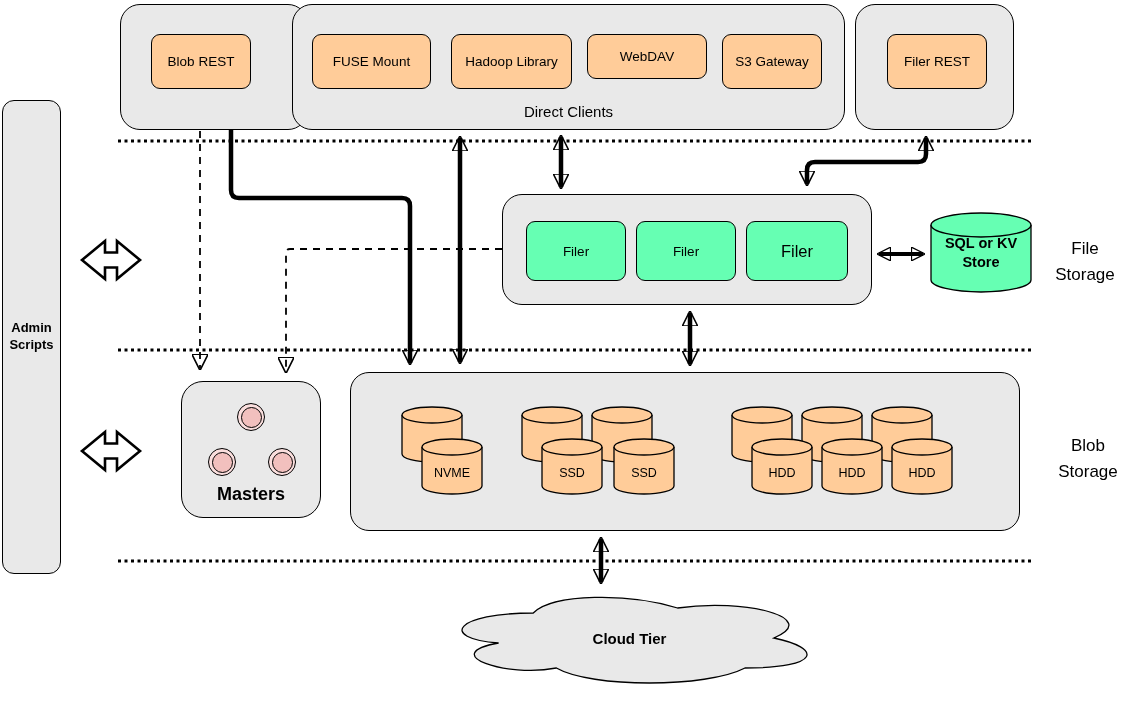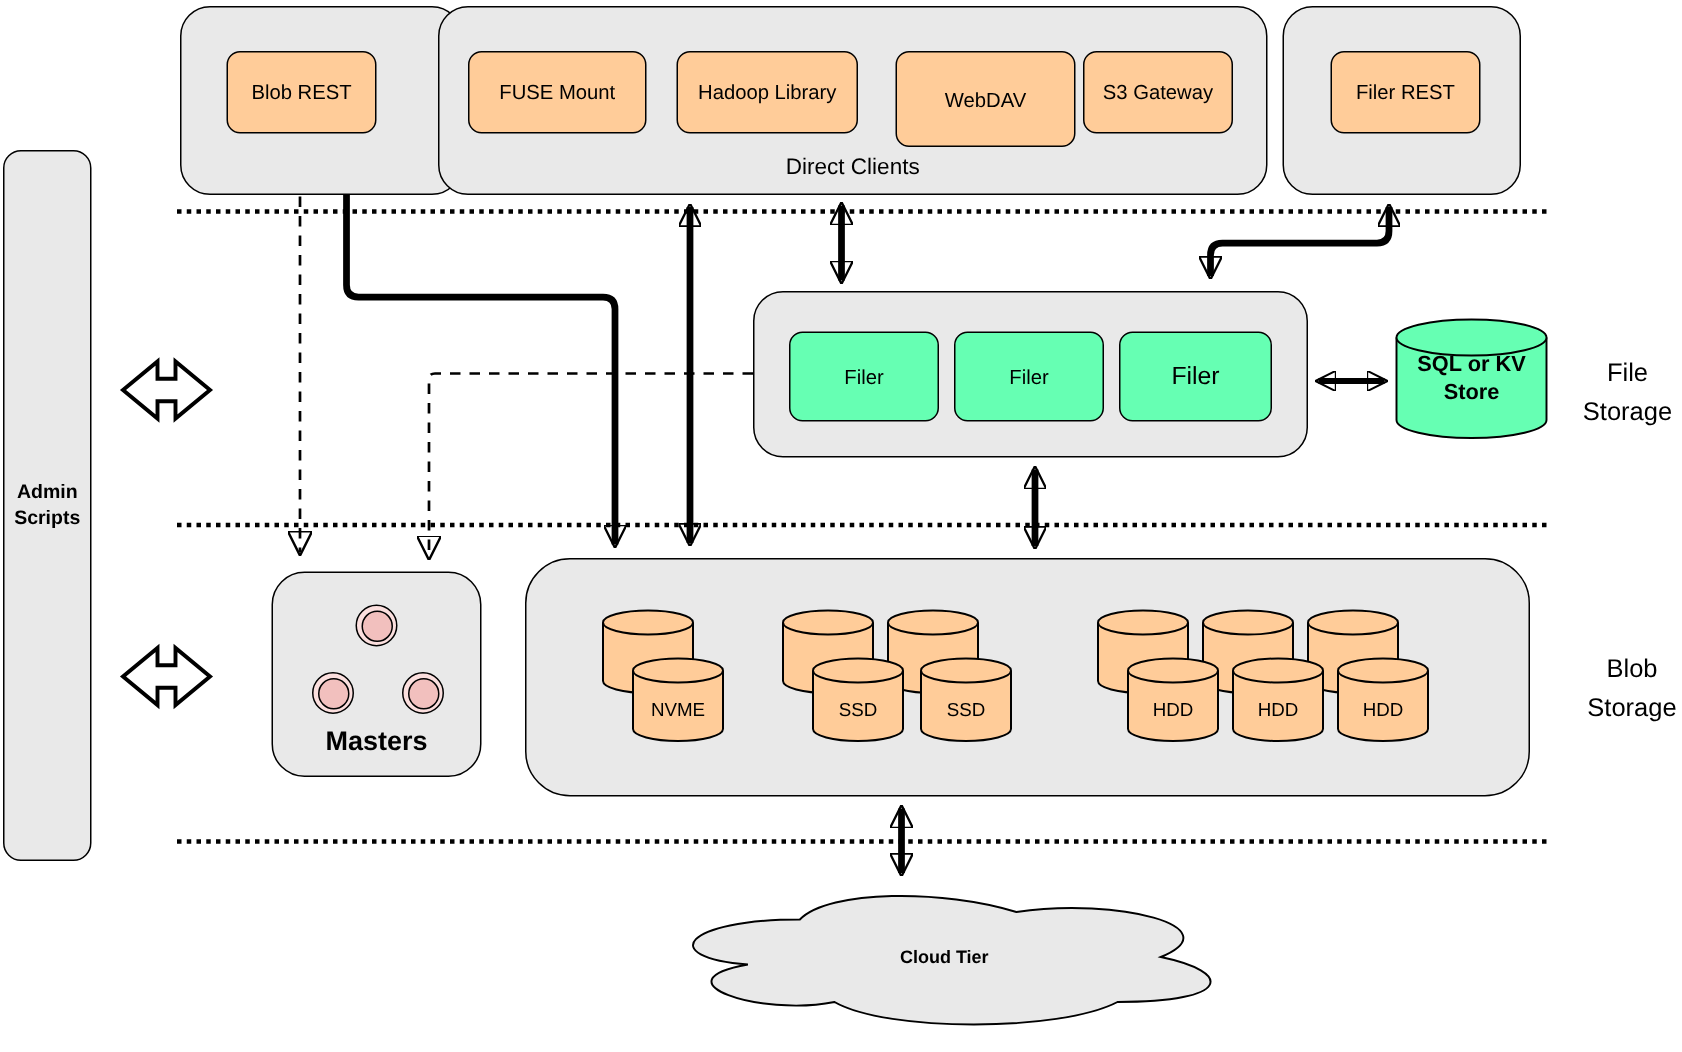--- a/index.html
+++ b/index.html
@@ -27,21 +27,21 @@
                  text-align:center; font-weight:bold; font-size:14.5px; line-height:1.25; padding:0 12px; }
 
   .mnode { position:absolute; width:28px; height:28px; border:1px solid #000; border-radius:50%;
            background:var(--pink_light); display:flex; align-items:center; justify-content:center; }
   .mnode::after { content:""; width:19px; height:19px; border:1px solid #000; border-radius:50%;
                   background:var(--pink); }
 
   .cloud { position:absolute; }
   .cloud svg path { fill:var(--container); stroke:#000; stroke-width:1.3; }
   .cloud-label { position:absolute; inset:0; display:flex; align-items:center; justify-content:center;
-                 font-weight:bold; font-size:12px; }
+                 font-weight:bold; font-size:15px; }
 
   #overlay { position:absolute; left:0; top:0; pointer-events:none; }
   #overlay path, #overlay line { fill:none; stroke:#000; }
 </style>
 </head>
 <body>
 
 <div id="canvas">
 
   <div class="group" style="left:2px;top:100px;width:59px;height:474px;border-radius:12px">
@@ -49,21 +49,21 @@
                 font-weight:bold;font-size:13px;text-align:center;line-height:1.3;padding:0 5px">Admin Scripts</div>
   </div>
 
   <div class="group" style="left:120px;top:4px;width:188px;height:126px;border-radius:20px">
     <div class="node orange" style="left:30px;top:29px;width:100px;height:55px">Blob REST</div>
   </div>
 
   <div class="group" style="left:292px;top:4px;width:553px;height:126px;border-radius:20px">
     <div class="node orange" style="left:158px;top:29px;width:121px;height:55px">Hadoop Library</div>
     <div class="node orange" style="left:19px;top:29px;width:119px;height:55px">FUSE Mount</div>
-    <div class="node orange" style="left:304px;top:29px;width:120px;height:64px">WebDAV</div>
+    <div class="node orange" style="left:294px;top:29px;width:120px;height:45px">WebDAV</div>
     <div class="node orange" style="left:429px;top:29px;width:100px;height:55px">S3 Gateway</div>
     <div class="caption" style="bottom:9px">Direct Clients</div>
   </div>
 
   <div class="group" style="left:855px;top:4px;width:159px;height:126px;border-radius:20px">
     <div class="node orange" style="left:31px;top:29px;width:100px;height:55px">Filer REST</div>
   </div>
 
   <div class="group" style="left:502px;top:194px;width:370px;height:111px;border-radius:20px">
     <div class="node green" style="left:23px;top:26px;width:100px;height:60px">Filer</div>
@@ -81,21 +81,21 @@
 
   <div class="side-label" style="left:1049px;top:236px;width:72px">File Storage</div>
 
   <div class="group" style="left:181px;top:381px;width:140px;height:137px;border-radius:22px">
     <div class="mnode" style="left:55px;top:21px"></div>
     <div class="mnode" style="left:26px;top:66px"></div>
     <div class="mnode" style="left:86px;top:66px"></div>
     <div class="caption bold" style="bottom:12px">Masters</div>
   </div>
 
-  <div class="group" style="left:350px;top:372px;width:670px;height:159px;border-radius:30px">
+  <div class="group" style="left:350px;top:372px;width:670px;height:159px;border-radius:19px">
 
     <div class="cyl disk" style="left:50px;top:33px">
       <svg width="62" height="57" viewBox="0 0 62 57">
           <path d="M1,9 V48 A30,8 0 0 0 61,48 V9"></path>
           <ellipse cx="31" cy="9" rx="30" ry="8"></ellipse>
         </svg>
       </div>
     <div class="cyl disk" style="left:170px;top:33px">
       <svg width="62" height="57" viewBox="0 0 62 57">
           <path d="M1,9 V48 A30,8 0 0 0 61,48 V9"></path>

